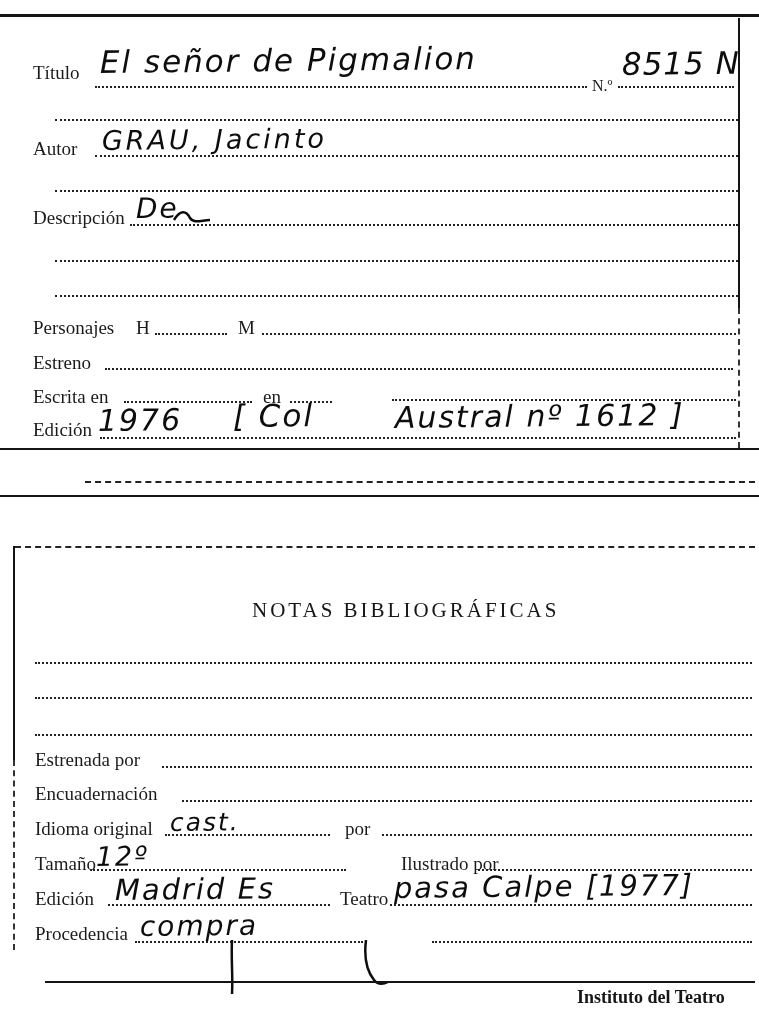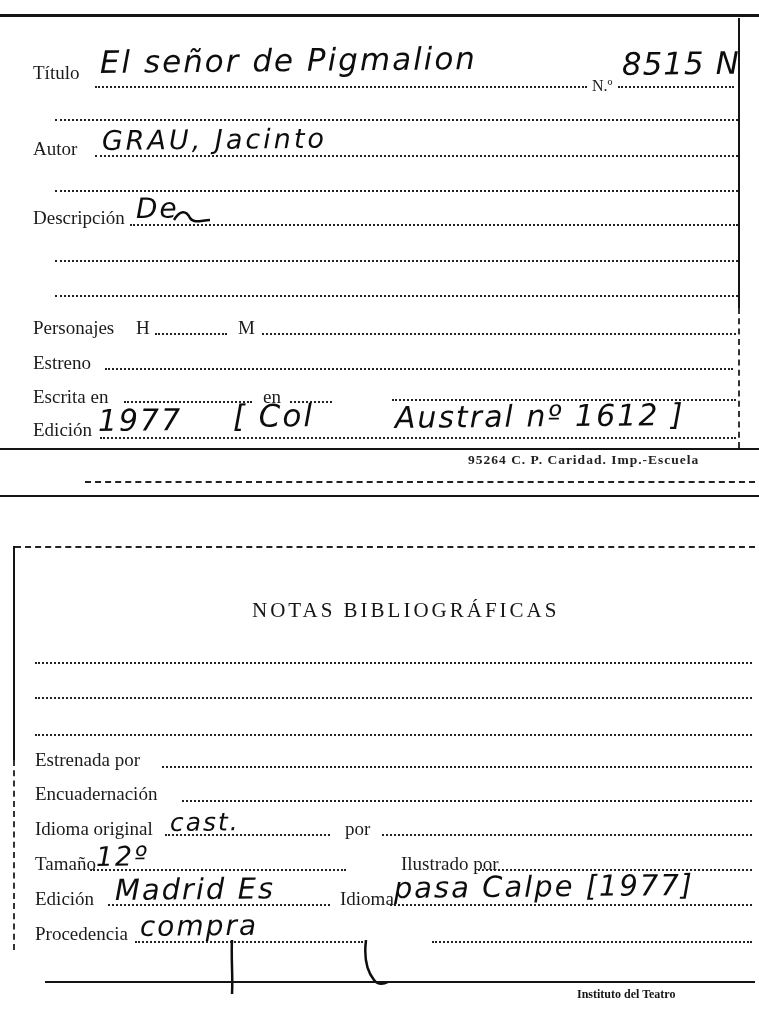--- a/index.html
+++ b/index.html
@@ -19,21 +19,21 @@
     transform:rotate(-0.6deg);transform-origin:left bottom;
   }
   
   .dot{border-bottom:2px dotted #222;height:0;}
   .dash{border-bottom:2px dashed #222;height:0;}
   .solid{background:#141414;}
   .vline{background:#141414;}
   .vdash{border-left:2px dashed #333;width:0;}
   .imprint{font-family:"Liberation Serif", serif;font-weight:bold;font-size:13.5px;color:#222;letter-spacing:1px;white-space:nowrap;}
   .heading{font-family:"Liberation Serif", serif;font-size:21px;letter-spacing:3px;color:#161616;white-space:nowrap;}
-  .footer{font-family:"Liberation Serif", serif;font-weight:bold;font-size:12px;color:#161616;white-space:nowrap;}
+  .footer{font-family:"Liberation Serif", serif;font-weight:bold;font-size:18px;color:#161616;white-space:nowrap;}
 </style>
 </head>
 <body>
 
 <div class="abs" style="left:0;top:0;width:616px;height:500px;">
 
   <div class="abs solid" style="left:0;top:14px;width:759px;height:3px;"></div>
   <div class="abs vline" style="left:738px;top:18px;width:2px;height:290px;"></div>
   <div class="abs vdash" style="left:738px;top:308px;height:140px;"></div>
 
@@ -71,27 +71,26 @@
   <span class="abs lbl" style="left:33px;top:352px;">Estreno</span>
   <div class="abs dot" style="left:105px;top:368px;width:628px;"></div>
 
   <span class="abs lbl" style="left:33px;top:386px;">Escrita en</span>
   <div class="abs dot" style="left:124px;top:401px;width:128px;"></div>
   <span class="abs lbl" style="left:263px;top:386px;">en</span>
   <div class="abs dot" style="left:290px;top:401px;width:42px;"></div>
   <div class="abs dot" style="left:392px;top:399px;width:344px;"></div>
 
   <span class="abs lbl" style="left:33px;top:419px;">Edición</span>
-  <span class="abs hw" style="left:98px;top:403px;font-size:30px;">1977</span>
+  <span class="abs hw" style="left:98px;top:403px;font-size:30px;">1976</span>
   <span class="abs hw" style="left:233px;top:398px;font-size:31px;">[ Col</span>
   <span class="abs hw" style="left:395px;top:400px;font-size:30px;">Austral  nº 1612 ]</span>
   <div class="abs dot" style="left:100px;top:437px;width:636px;"></div>
 
   <div class="abs solid" style="left:0;top:448px;width:759px;height:2px;"></div>
-  <span class="abs imprint" style="left:468px;top:452px;">95264  C. P. Caridad.  Imp.-Escuela</span>
 
   <div class="abs dash" style="left:85px;top:481px;width:670px;"></div>
   <div class="abs solid" style="left:0;top:495px;width:759px;height:2px;"></div>
 </div>
 
 <div class="abs" style="left:0;top:500px;width:635px;height:528px;">
 
   <div class="abs dash" style="left:15px;top:46px;width:740px;"></div>
   <div class="abs vline" style="left:13px;top:46px;width:2px;height:214px;"></div>
   <div class="abs vdash" style="left:13px;top:260px;height:190px;"></div>
@@ -116,21 +115,21 @@
 
   <span class="abs lbl" style="left:35px;top:353px;">Tamaño</span>
   <span class="abs hw" style="left:96px;top:341px;font-size:27px;">12º</span>
   <div class="abs dot" style="left:90px;top:369px;width:256px;"></div>
   <span class="abs lbl" style="left:358px;top:353px;margin-left:43px;">Ilustrado por</span>
   <div class="abs dot" style="left:478px;top:369px;width:274px;"></div>
 
   <span class="abs lbl" style="left:35px;top:388px;">Edición</span>
   <span class="abs hw" style="left:115px;top:373px;font-size:29px;">Madrid  Es</span>
   <div class="abs dot" style="left:108px;top:404px;width:222px;"></div>
-  <span class="abs lbl" style="left:340px;top:388px;">Idioma</span>
+  <span class="abs lbl" style="left:340px;top:388px;">Teatro</span>
   <span class="abs hw" style="left:394px;top:371px;font-size:29px;">pasa Calpe [1977]</span>
   <div class="abs dot" style="left:390px;top:404px;width:362px;"></div>
 
   <span class="abs lbl" style="left:35px;top:423px;">Procedencia</span>
   <span class="abs hw" style="left:140px;top:410px;font-size:28px;">compra</span>
   <div class="abs dot" style="left:135px;top:441px;width:228px;"></div>
   <div class="abs dot" style="left:432px;top:441px;width:320px;"></div>
 
   <svg class="abs" style="left:225px;top:440px;" width="14" height="55" viewBox="0 0 14 55">
       <path d="M7 0 C6 18, 8 36, 7 54" stroke="#0d0d0d" stroke-width="2.5" fill="none"></path>

